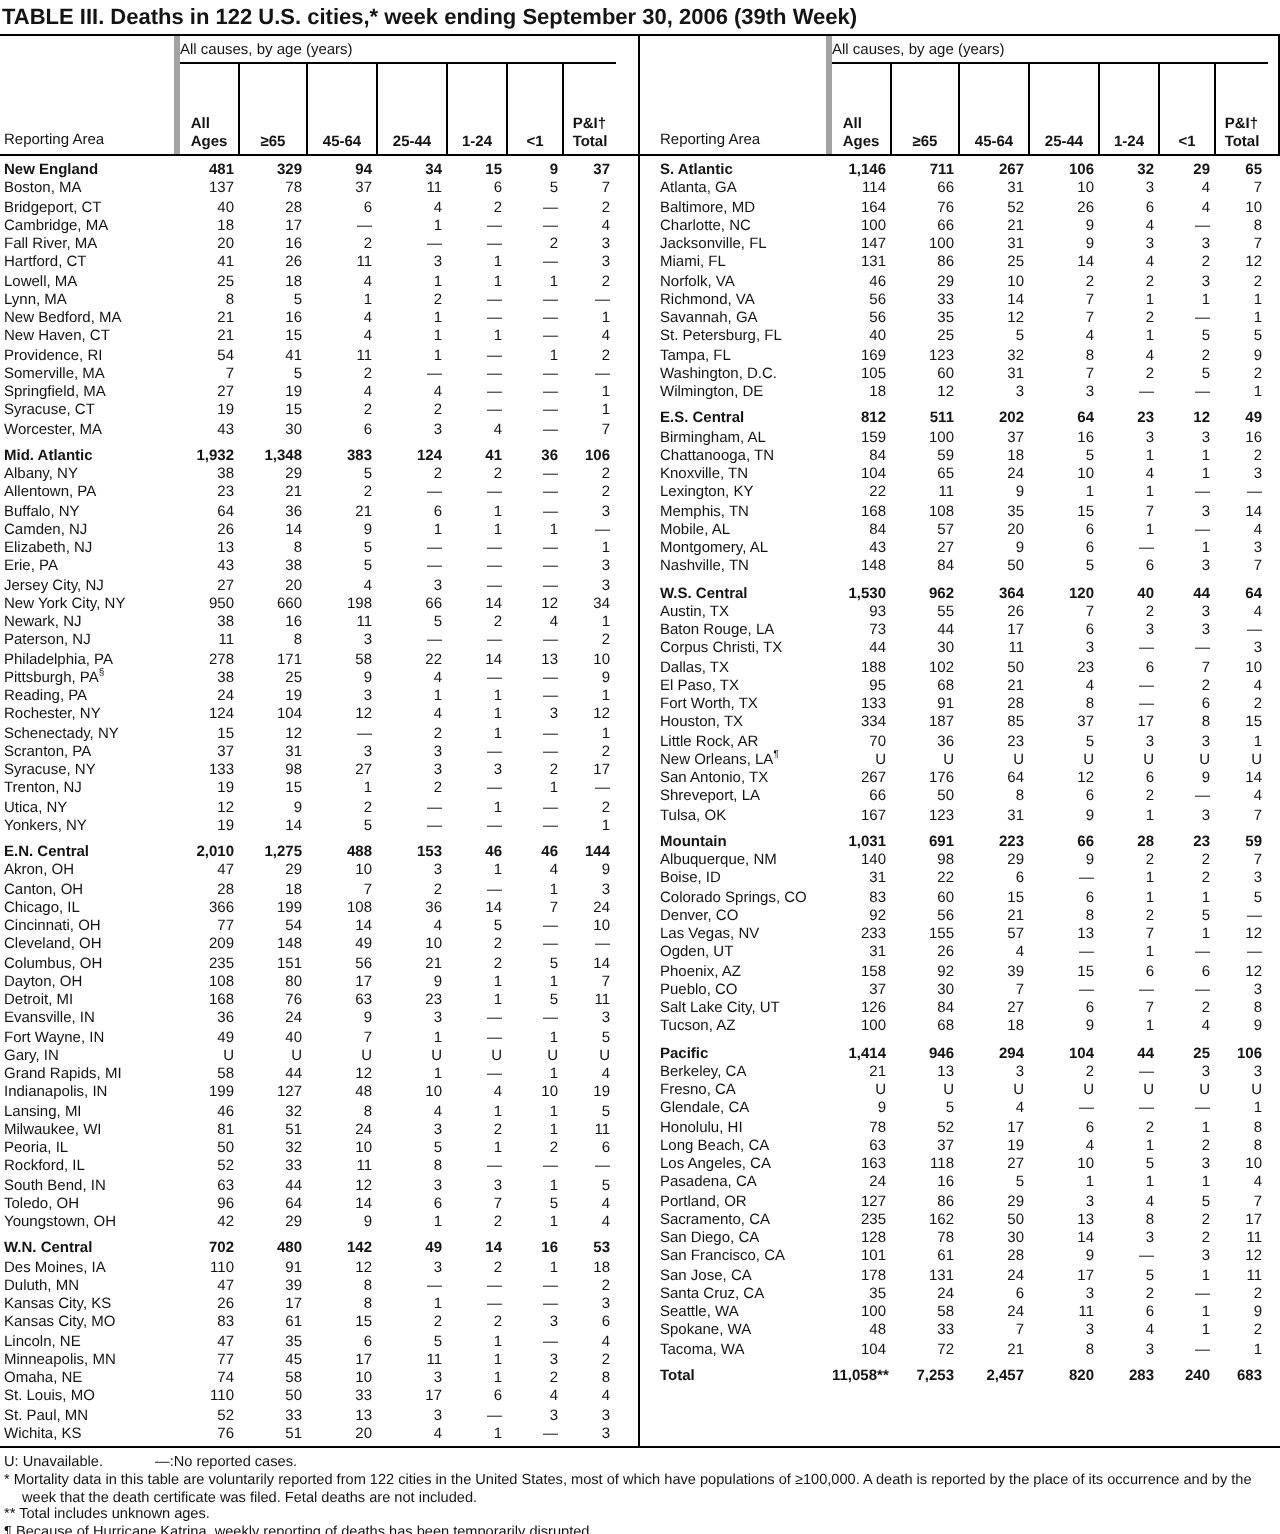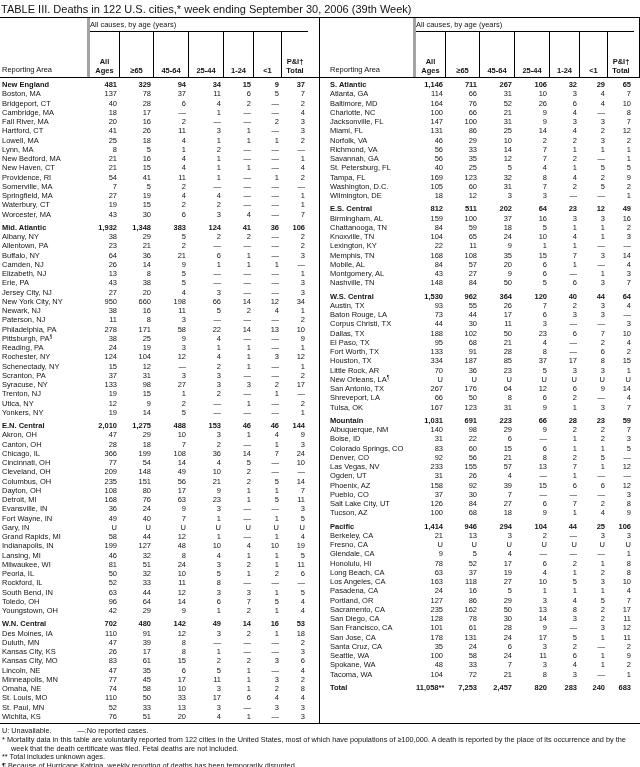--- a/index.html
+++ b/index.html
@@ -3,39 +3,39 @@
 <meta charset="utf-8">
 <style>
   * { margin:0; padding:0; box-sizing:border-box; }
   html,body { background:#fff; }
   body {
     width:640px; height:767px; overflow:hidden;
     color:#141414;
     font-family:"Liberation Sans", sans-serif;
     -webkit-font-smoothing:antialiased;
   }
-  .title { font-size:11px; font-weight:normal; padding:3px 1px 2px 1px; white-space:nowrap; }
+  .title { font-size:11px; font-weight:bold; padding:3px 1px 2px 1px; white-space:nowrap; }
 
   .table-wrap { border-top:1px solid #000; border-bottom:1.5px solid #000; display:flex; align-items:stretch; }
   .half { width:320px; }
   .half.left { border-right:1px solid #000; }
 
   .hdr, .row { display:grid; grid-template-columns:90px 30px 34px 35px 35px 30px 28px 26px; }
   .half.right .hdr, .half.right .row { grid-template-columns:96px 30px 34px 35px 35px 30px 28px 26px; }
 
   .hdr { border-bottom:1px solid #000; }
   .half.right .hdr { border-right:1px solid #000; }
   .h-ra { grid-column:1; grid-row:1/3; display:flex; align-items:flex-end; font-weight:normal;
           font-size:7.5px; padding:0 0 3px 2px; border-right:3px solid #a3a3a3; }
   .half.right .h-ra { padding-left:10px; }
   .h-span { grid-column:2/8; grid-row:1; text-align:left; font-size:7.5px; padding:2px 0 2px;
             border-bottom:1px solid #000; }
   .h-pitop { grid-column:8; grid-row:1; border-bottom:1px solid #000; }
   .h-col { grid-row:2; font-weight:bold; font-size:7.5px; line-height:8.6px; white-space:pre-line;
-           display:flex; align-items:flex-end; justify-content:center; text-align:center;
+           display:flex; align-items:flex-end; justify-content:center; 
            padding:2px 1px 2px; border-right:1px solid #000; }
   .h-col.last { border-right:none;margin-top:24px; }
 
   .tbody { padding-top:2px; padding-bottom:2px; }
   .row { font-size:7.5px; line-height:9.25px; }
   .cell.name { padding-left:2px; white-space:nowrap; }
   .half.right .cell.name { padding-left:10px; }
   .cell.num { text-align:right; padding-right:3px; white-space:nowrap; }
   .row.region { font-weight:bold; margin-top:4px; }
   .row.region.first { margin-top:0; }
@@ -192,21 +192,21 @@
           <span class="cell name">Springfield, MA</span>
           <span class="cell num">27</span>
           <span class="cell num">19</span>
           <span class="cell num">4</span>
           <span class="cell num">4</span>
           <span class="cell num">—</span>
           <span class="cell num">—</span>
           <span class="cell num">1</span>
         </div>
         <div class="row">
-          <span class="cell name">Waterbury, CT</span>
+          <span class="cell name">Syracuse, CT</span>
           <span class="cell num">19</span>
           <span class="cell num">15</span>
           <span class="cell num">2</span>
           <span class="cell num">2</span>
           <span class="cell num">—</span>
           <span class="cell num">—</span>
           <span class="cell num">1</span>
         </div>
         <div class="row">
           <span class="cell name">Worcester, MA</span>

